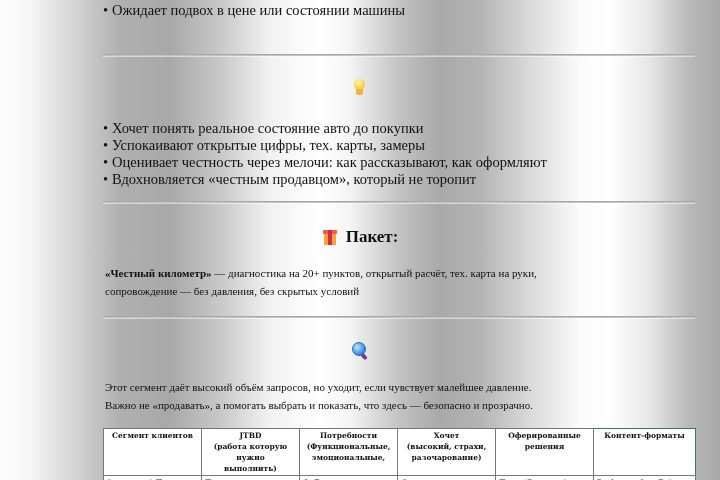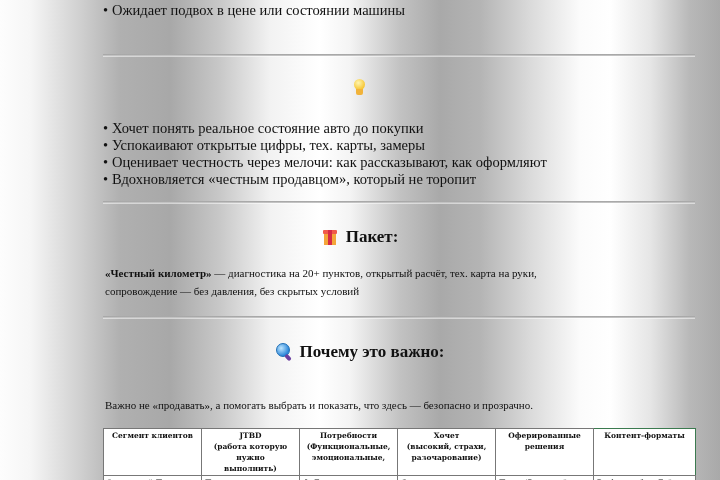--- a/index.html
+++ b/index.html
@@ -88,25 +88,24 @@
     <span>сопровождение — без давления, без скрытых условий</span>
   </p>
 
   <div class="divider" style="top:316px;"></div>
 
   <div class="heading" style="top:342px; left:-40px;">
     <span class="icon mag">
         <span class="lens"></span>
         <span class="handle"></span>
       </span>
-    <span>Почему это важно:</span>
   </div>
 
   <p class="para" style="top:378px;">
-    <br>
+    <span>Этот сегмент даёт высокий объём запросов, но уходит, если чувствует малейшее давление.</span><br>
     <span>Важно не «продавать», а помогать выбрать и показать, что здесь — безопасно и прозрачно.</span>
   </p>
 
   <table class="matrix">
     <colgroup>
       <col style="width:98px">
         <col style="width:98px">
         <col style="width:98px">
         <col style="width:98px">
         <col style="width:98px">

